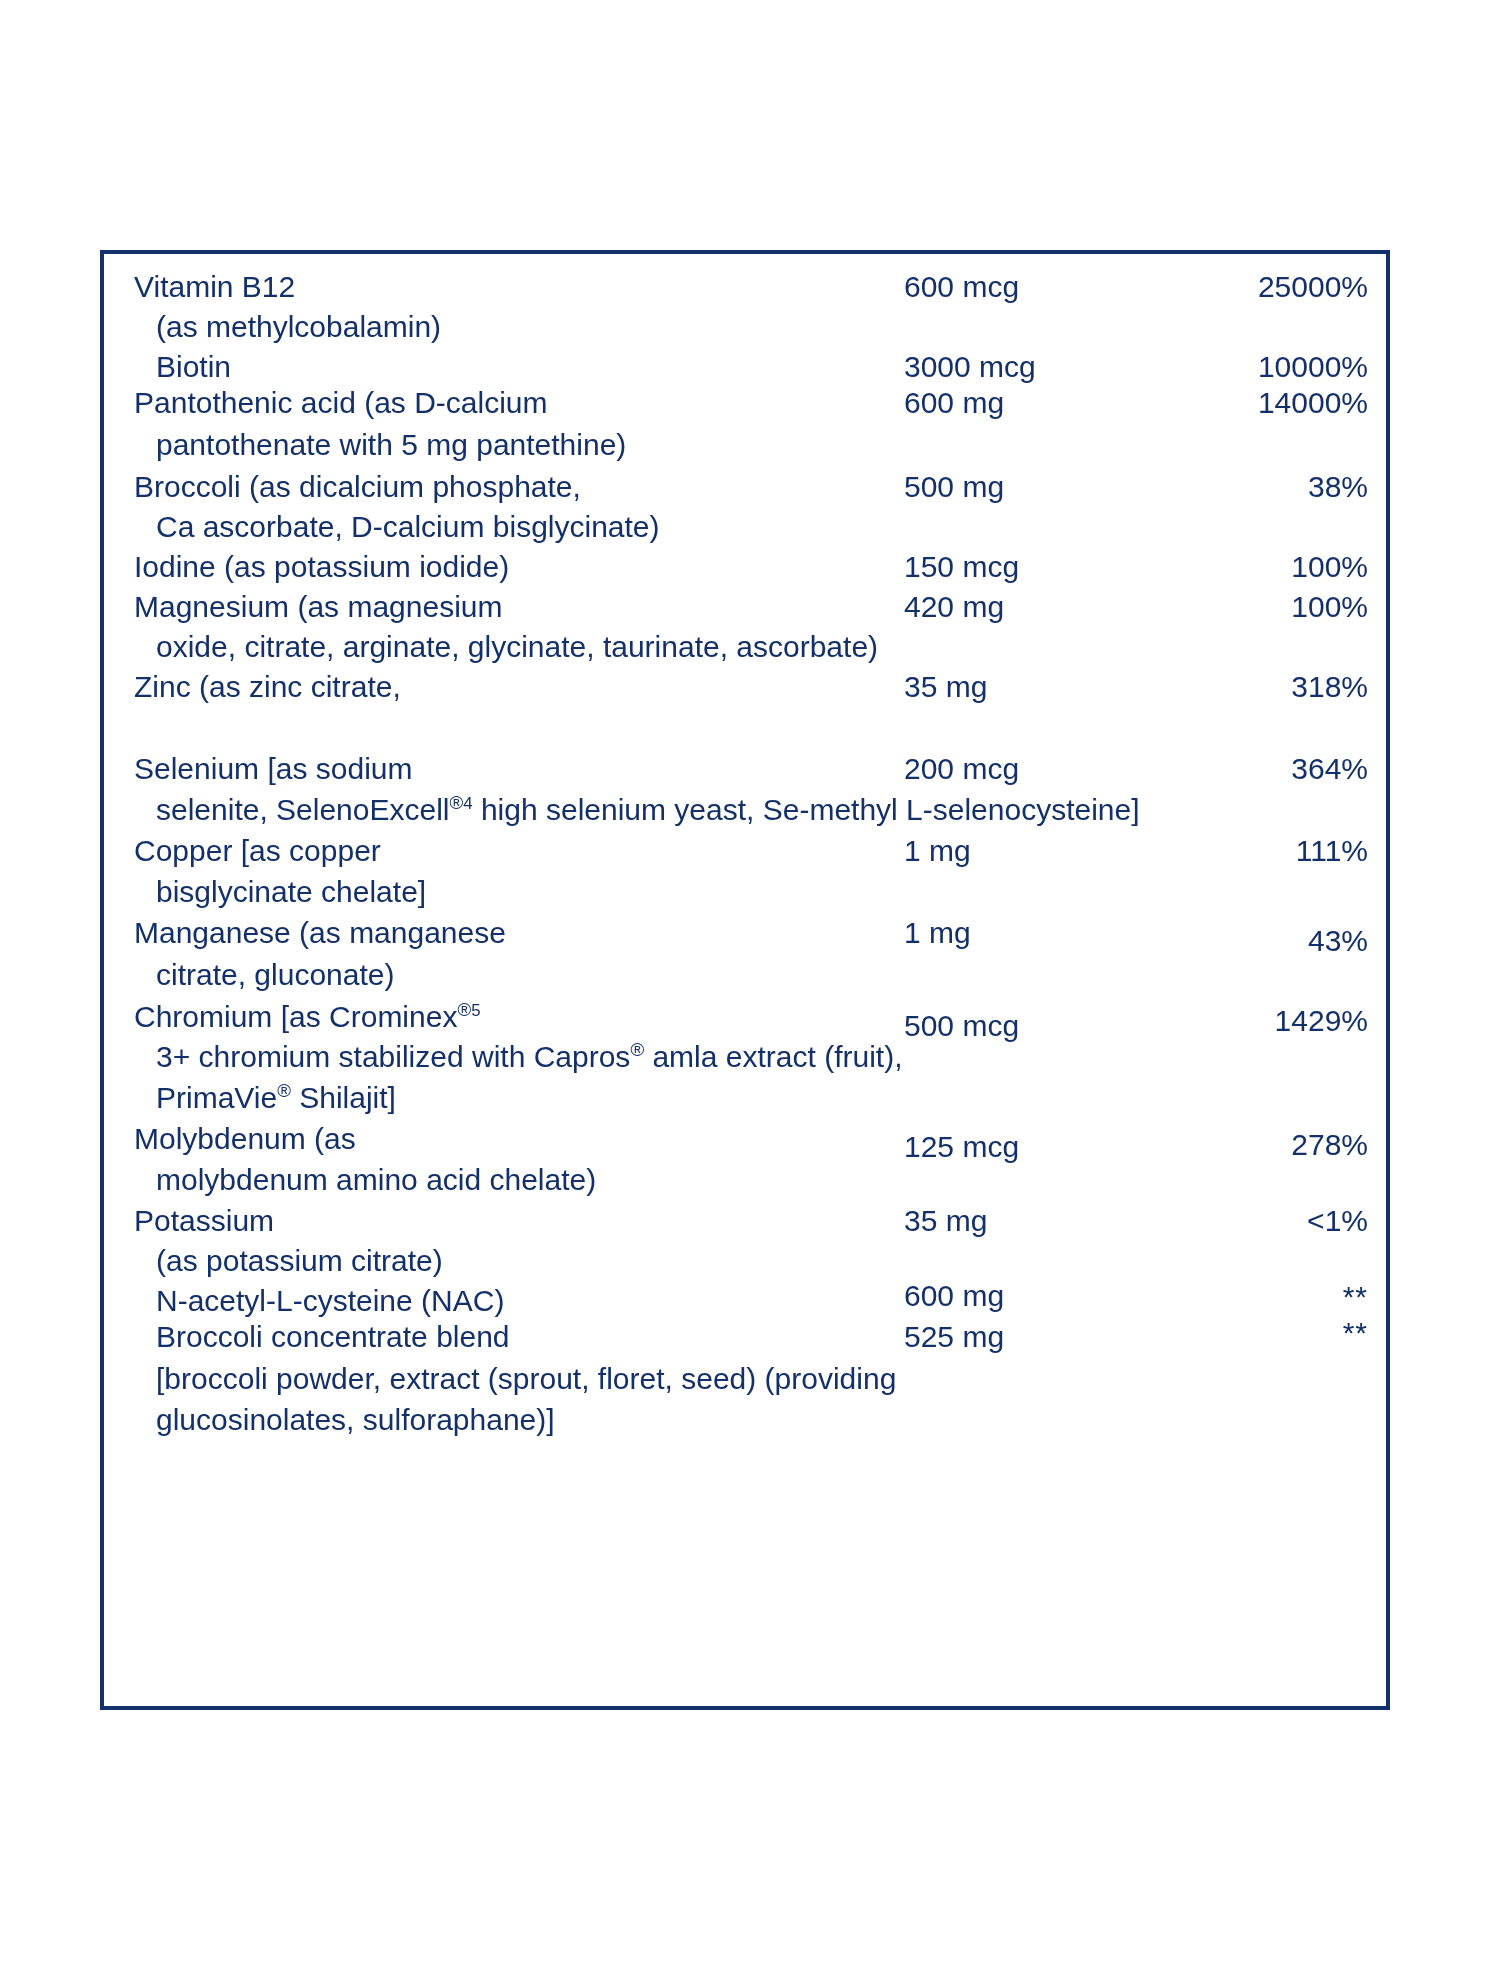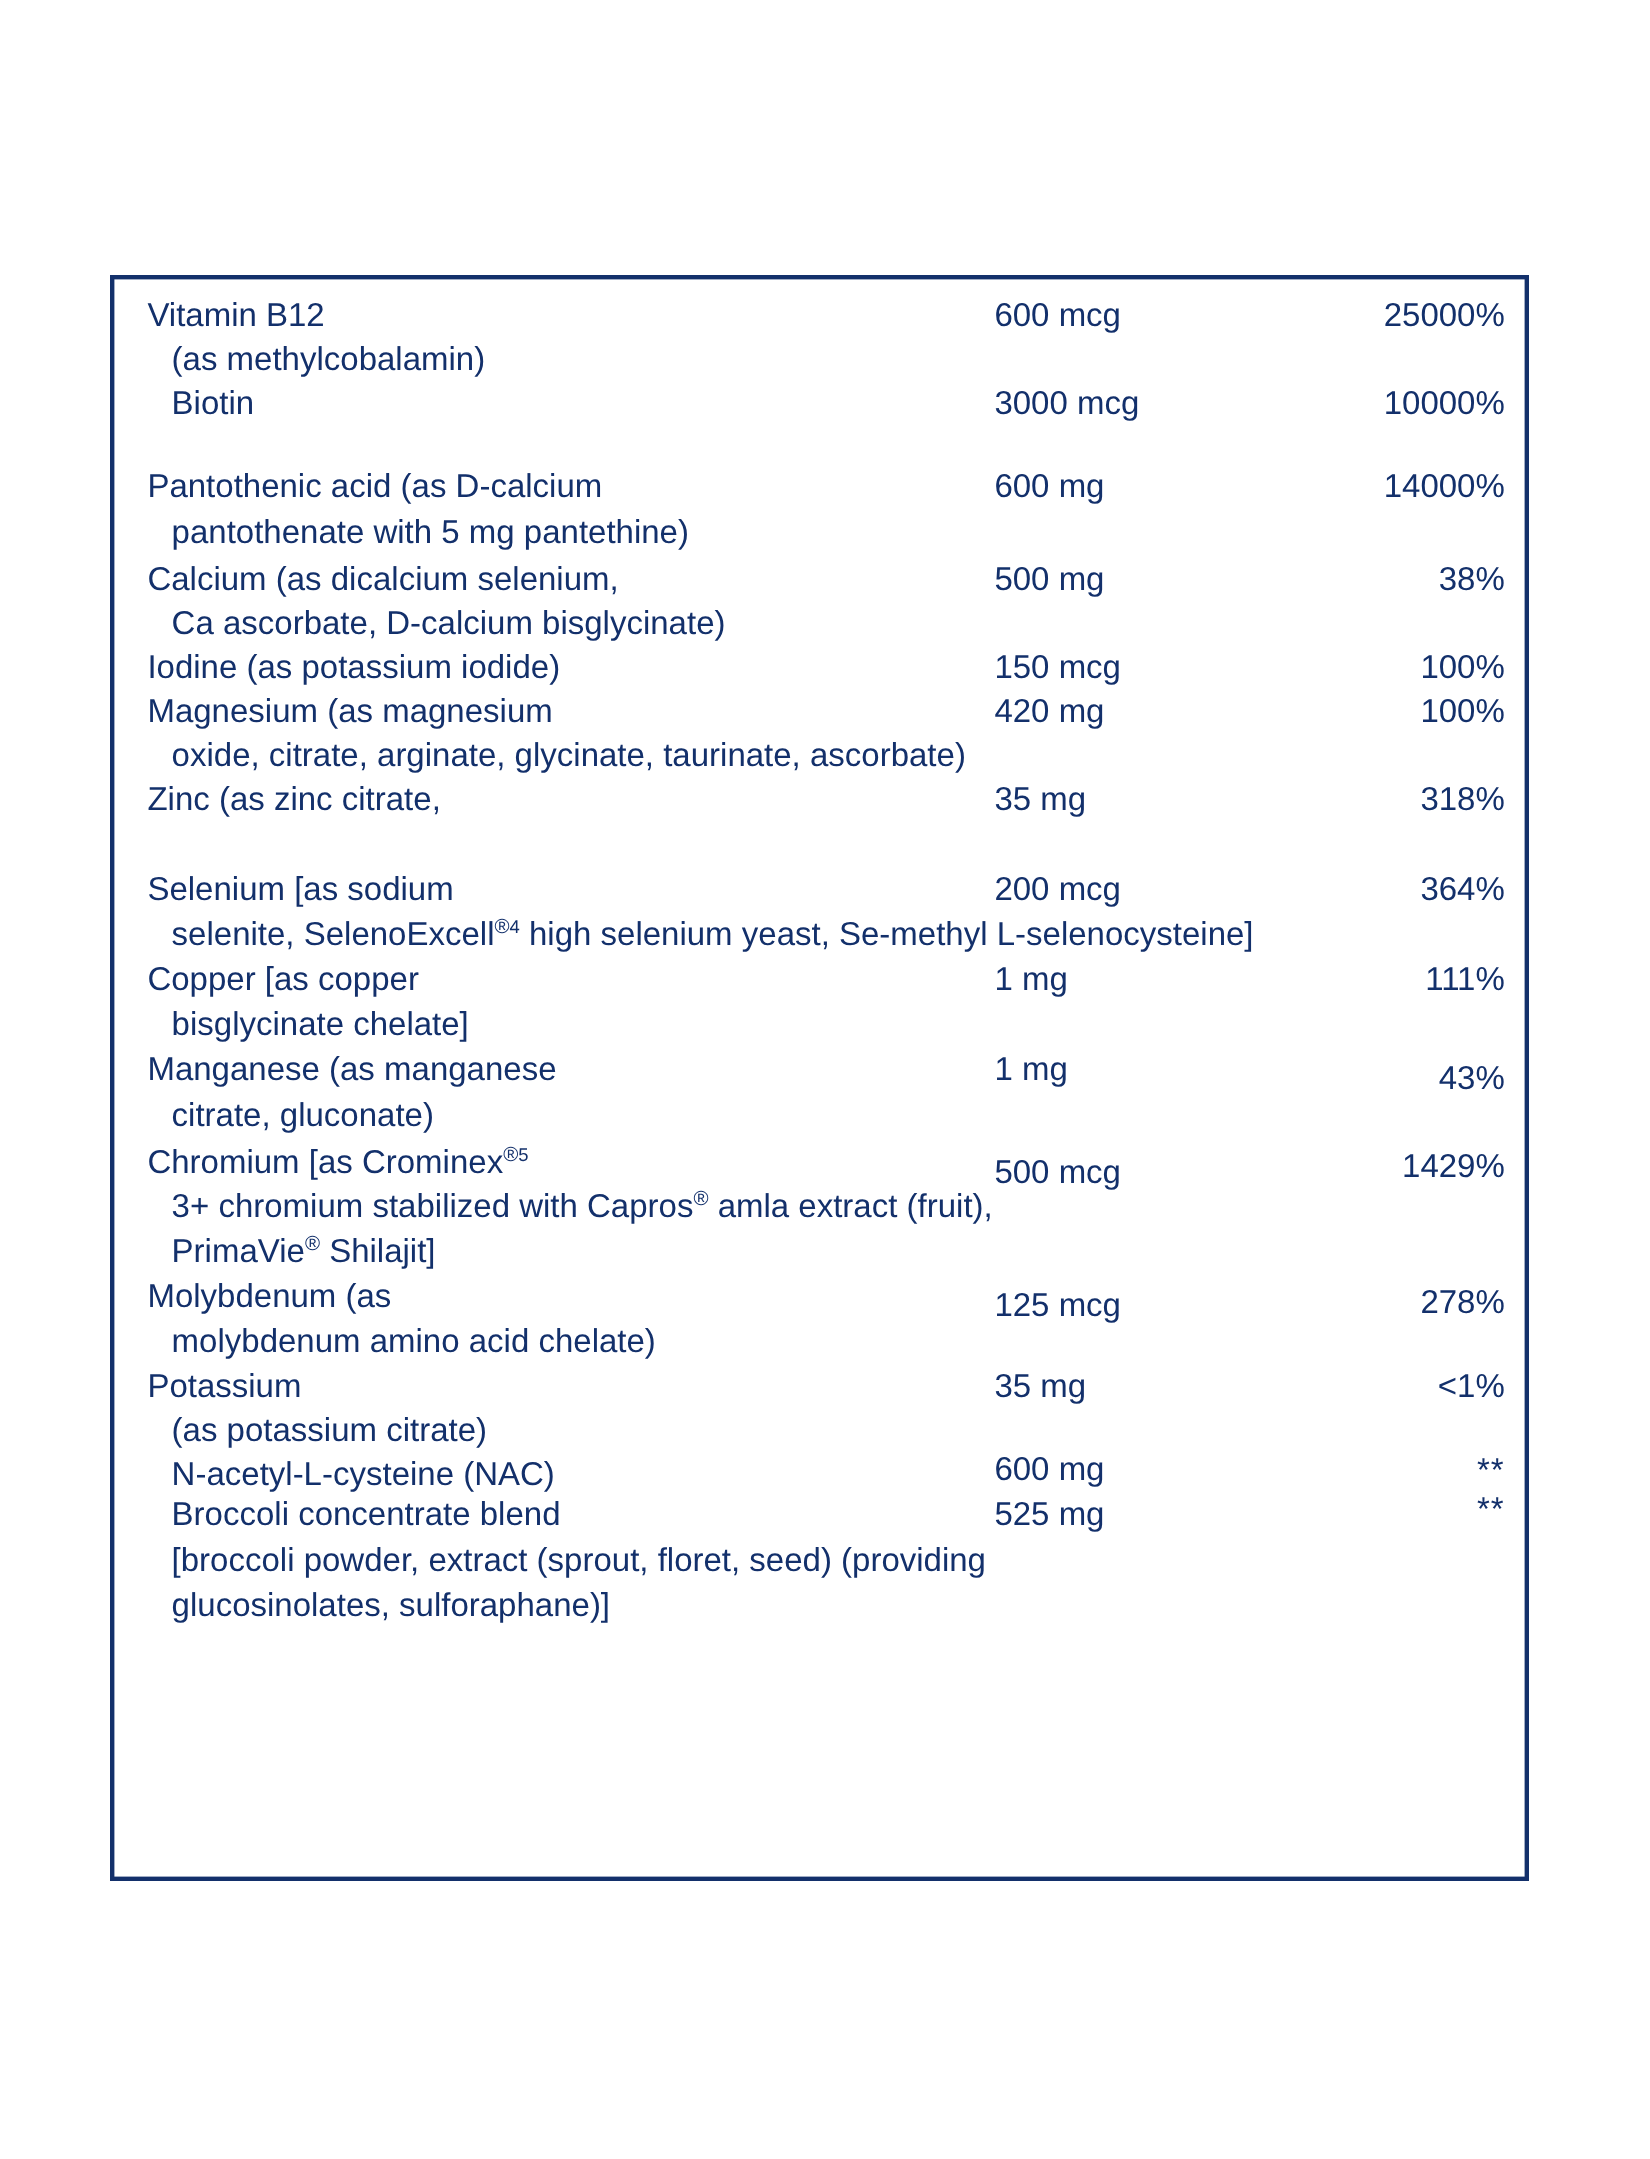--- a/index.html
+++ b/index.html
@@ -111,34 +111,34 @@
       </div>
 
       <div class="row" style="height:36px;">
         <div class="line" style="height:36px;">
           <span class="nm ind">Biotin</span>
           <span class="amt">3000 mcg</span>
           <span class="dv">10000%</span>
         </div>
       </div>
 
-      <div class="row" style="height:84px;margin-top:40px;">
+      <div class="row" style="height:84px;">
         <div class="line" style="height:42px;">
           <span class="nm">Pantothenic acid (as D-calcium</span>
           <span class="amt">600 mg</span>
           <span class="dv">14000%</span>
         </div>
         <div class="line" style="height:42px;">
           <span class="wide">pantothenate with 5 mg pantethine)</span>
         </div>
       </div>
 
       <div class="row" style="height:80px;">
         <div class="line" style="height:40px;">
-          <span class="nm">Calcium (as dicalcium selenium,</span>
+          <span class="nm">Broccoli (as dicalcium phosphate,</span>
           <span class="amt">500 mg</span>
           <span class="dv">38%</span>
         </div>
         <div class="line" style="height:40px;">
           <span class="wide">Ca ascorbate, D-calcium bisglycinate)</span>
         </div>
       </div>
 
       <div class="row" style="height:40px;">
         <div class="line" style="height:40px;">

